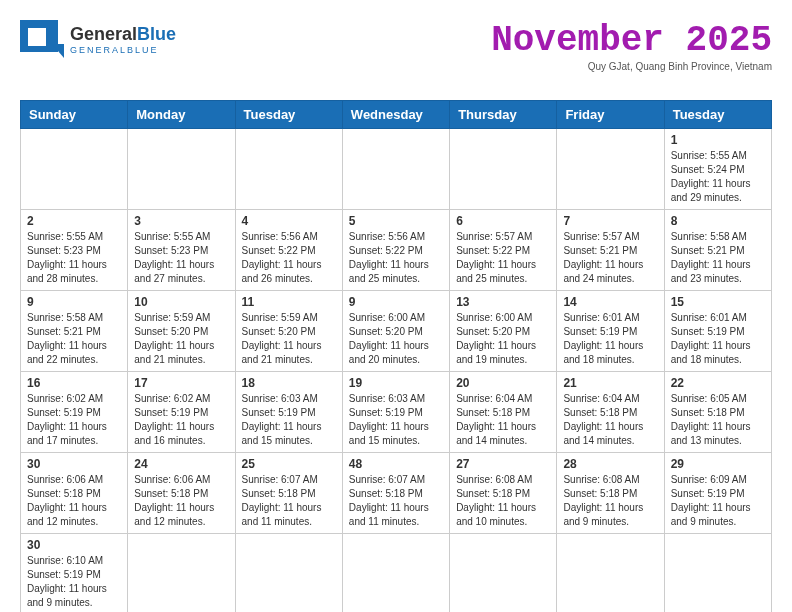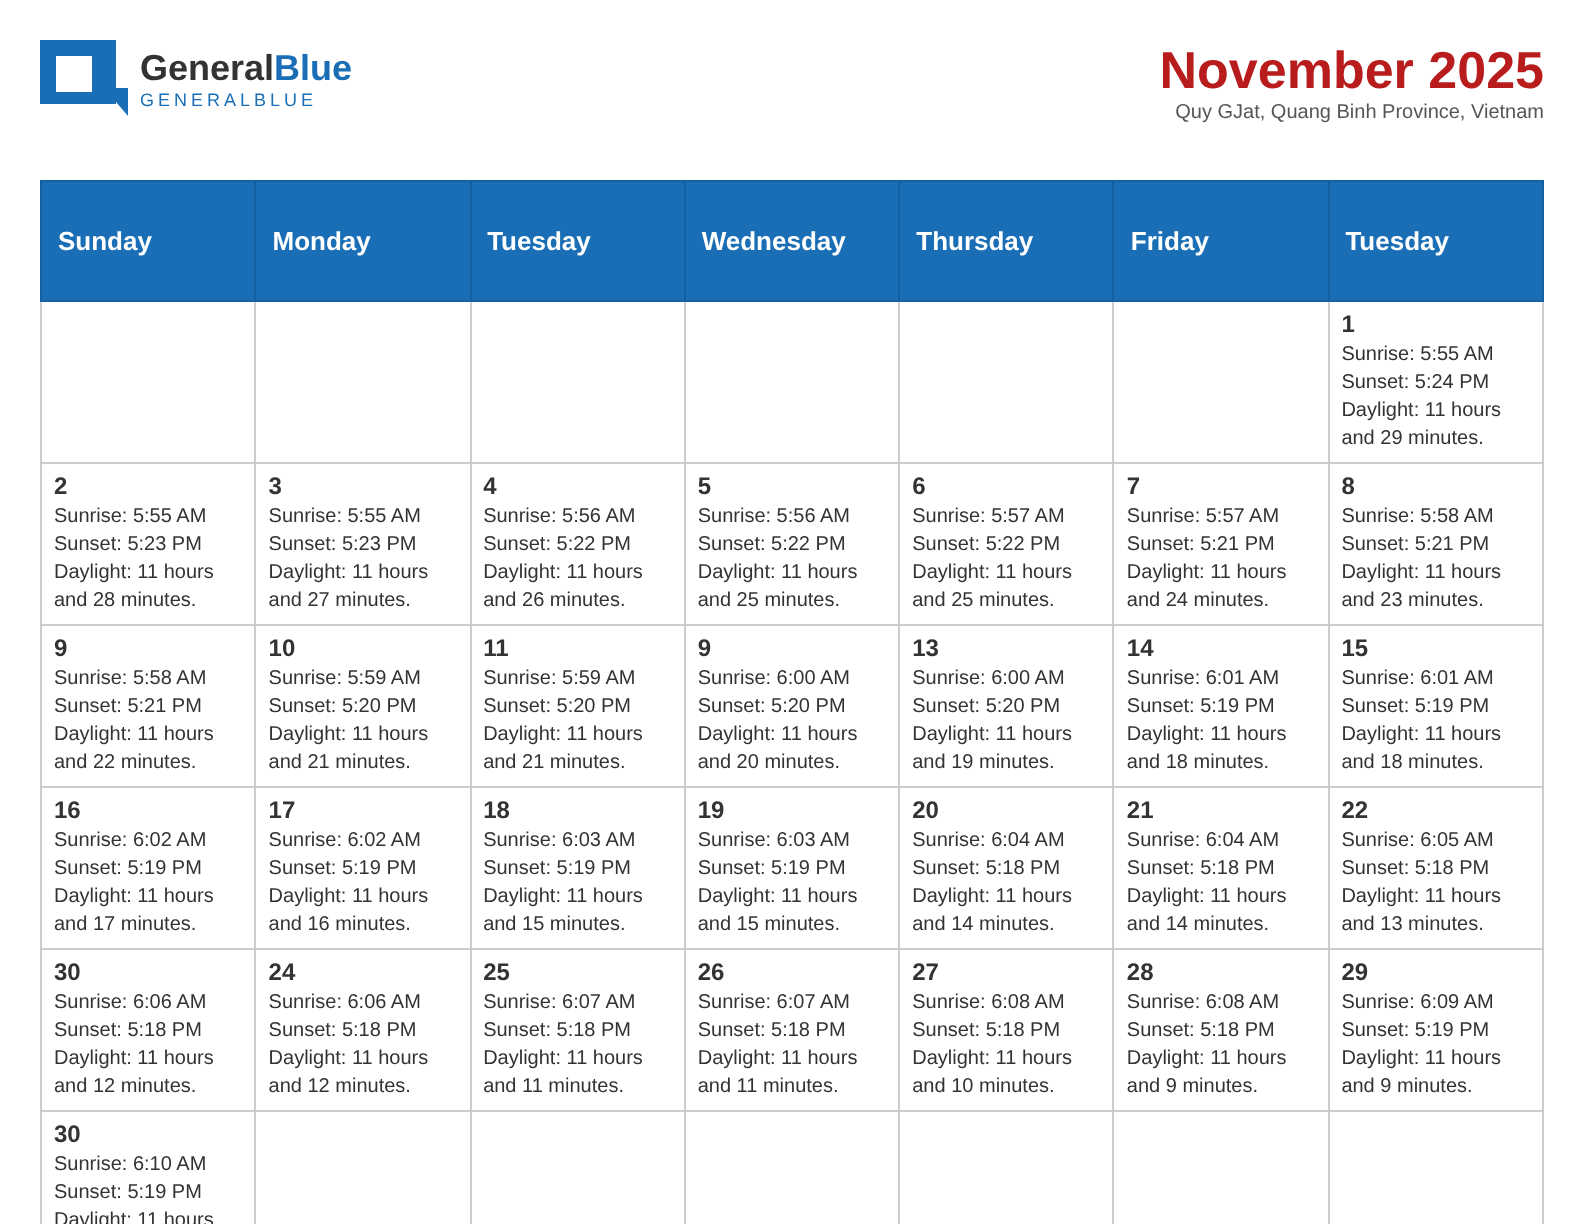--- a/index.html
+++ b/index.html
@@ -13,38 +13,39 @@
     .header {
       display: flex;
       justify-content: space-between;
       align-items: flex-start;
       margin-bottom: 28px;
     }
     .title-area {
       text-align: right;
     }
     .month-title {
-      font-size: 26px;
+      font-size: 36px;
       font-weight: bold;
-      color: #b91c1c;
+      color: #a21caf;
+      font-family: Liberation Mono, monospace;
     }
     .subtitle {
       font-size: 10px;
       color: #555;
     }
     .calendar {
       width: 100%;
       border-collapse: collapse;
       border: 1px solid #ccc;
     }
     .calendar th {
       background: #1a6eb5;
       color: white;
       text-align: left;
-      padding: 22px 8px;
+      padding: 6px 8px;
       font-size: 13px;
       font-weight: bold;
       border: 1px solid #1560a0;
     }
     .calendar td {
       vertical-align: top;
       padding: 4px 6px;
       border: 1px solid #ccc;
       width: calc(100% / 7);
       min-height: 80px;
@@ -248,21 +249,21 @@
         </td>
         <td>
           <div class="day-num">24</div>
           <div class="day-info">Sunrise: 6:06 AM<br>Sunset: 5:18 PM<br>Daylight: 11 hours<br>and 12 minutes.</div>
         </td>
         <td>
           <div class="day-num">25</div>
           <div class="day-info">Sunrise: 6:07 AM<br>Sunset: 5:18 PM<br>Daylight: 11 hours<br>and 11 minutes.</div>
         </td>
         <td>
-          <div class="day-num">26</div>
+          <div class="day-num">48</div>
           <div class="day-info">Sunrise: 6:07 AM<br>Sunset: 5:18 PM<br>Daylight: 11 hours<br>and 11 minutes.</div>
         </td>
         <td>
           <div class="day-num">27</div>
           <div class="day-info">Sunrise: 6:08 AM<br>Sunset: 5:18 PM<br>Daylight: 11 hours<br>and 10 minutes.</div>
         </td>
         <td>
           <div class="day-num">28</div>
           <div class="day-info">Sunrise: 6:08 AM<br>Sunset: 5:18 PM<br>Daylight: 11 hours<br>and 9 minutes.</div>
         </td>

